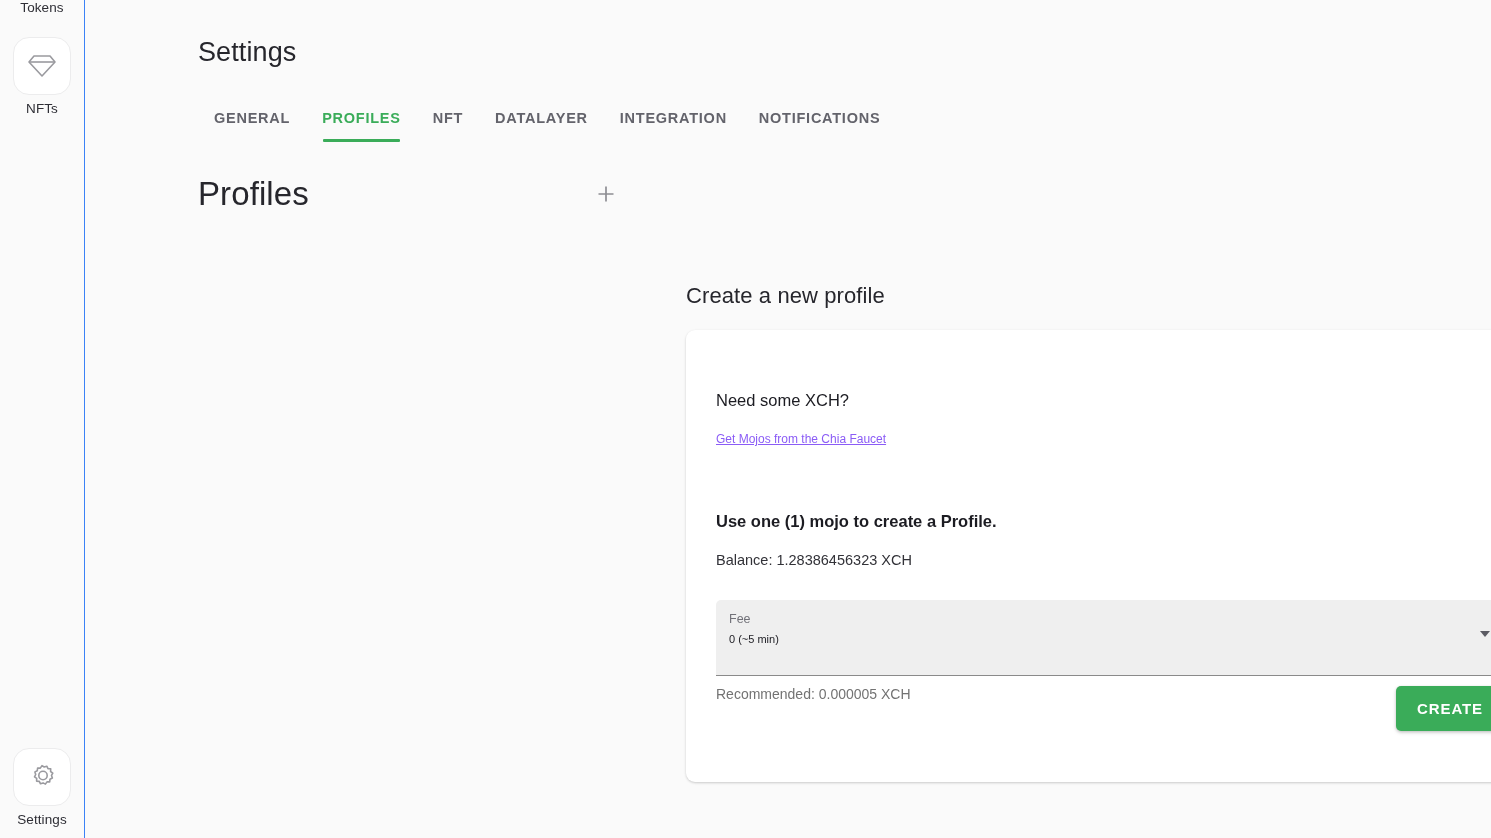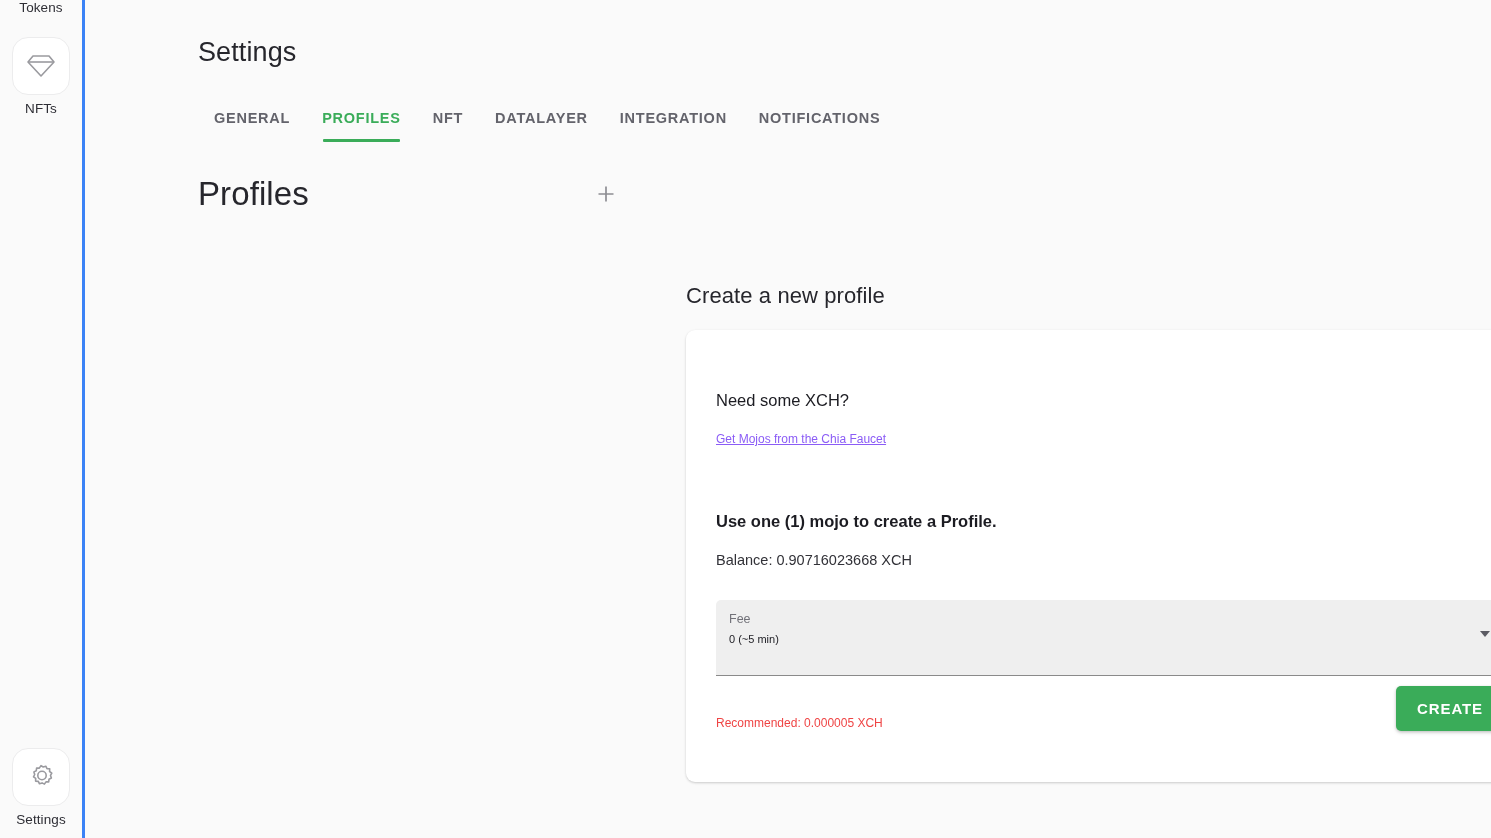--- a/index.html
+++ b/index.html
@@ -21,21 +21,21 @@
     height: 838px;
     background: #fafafa;
   }
 
   
   .sidebar {
     width: 85px;
     min-width: 85px;
     height: 838px;
     background: #fafafa;
-    border-right: 3px solid #3b82f6;
+    border-right: 1px solid #3b82f6;
     position: relative;
     display: flex;
     flex-direction: column;
     align-items: center;
   }
   .nav-top {
     width: 100%;
     display: flex;
     flex-direction: column;
     align-items: center;
@@ -271,23 +271,22 @@
     width: 0;
     height: 0;
     border-left: 5.5px solid transparent;
     border-right: 5.5px solid transparent;
     border-top: 6px solid #5b5b63;
   }
   .recommended {
     position: absolute;
     left: 0;
     top: 326px;
-    font-size: 12px;
-    color: #ef4444;
-    margin-top: 30px;
+    font-size: 14px;
+    color: #737373;
   }
 
   .create-btn {
     position: absolute;
     right: 0;
     bottom: 21px;
     min-width: 108px;
     height: 45px;
     background: #3aac59;
     color: #ffffff;
@@ -371,21 +370,21 @@
 
     <section class="create-card">
       <div class="card-inner">
 
         <div class="need-xch">Need some XCH?</div>
 
         <a class="faucet-link">Get Mojos from the Chia Faucet</a>
 
         <div class="mojo-note">Use one (1) mojo to create a Profile.</div>
 
-        <div class="balance">Balance: 0.90716023668 XCH</div>
+        <div class="balance">Balance: 1.28386456323 XCH</div>
 
         <div class="fee-field">
           <span class="fee-label">Fee</span>
           <span class="fee-value">0 (~5 min)</span>
           <span class="fee-caret"></span>
         </div>
 
         <div class="recommended">Recommended: 0.000005 XCH</div>
 
         <button class="create-btn">CREATE</button>

